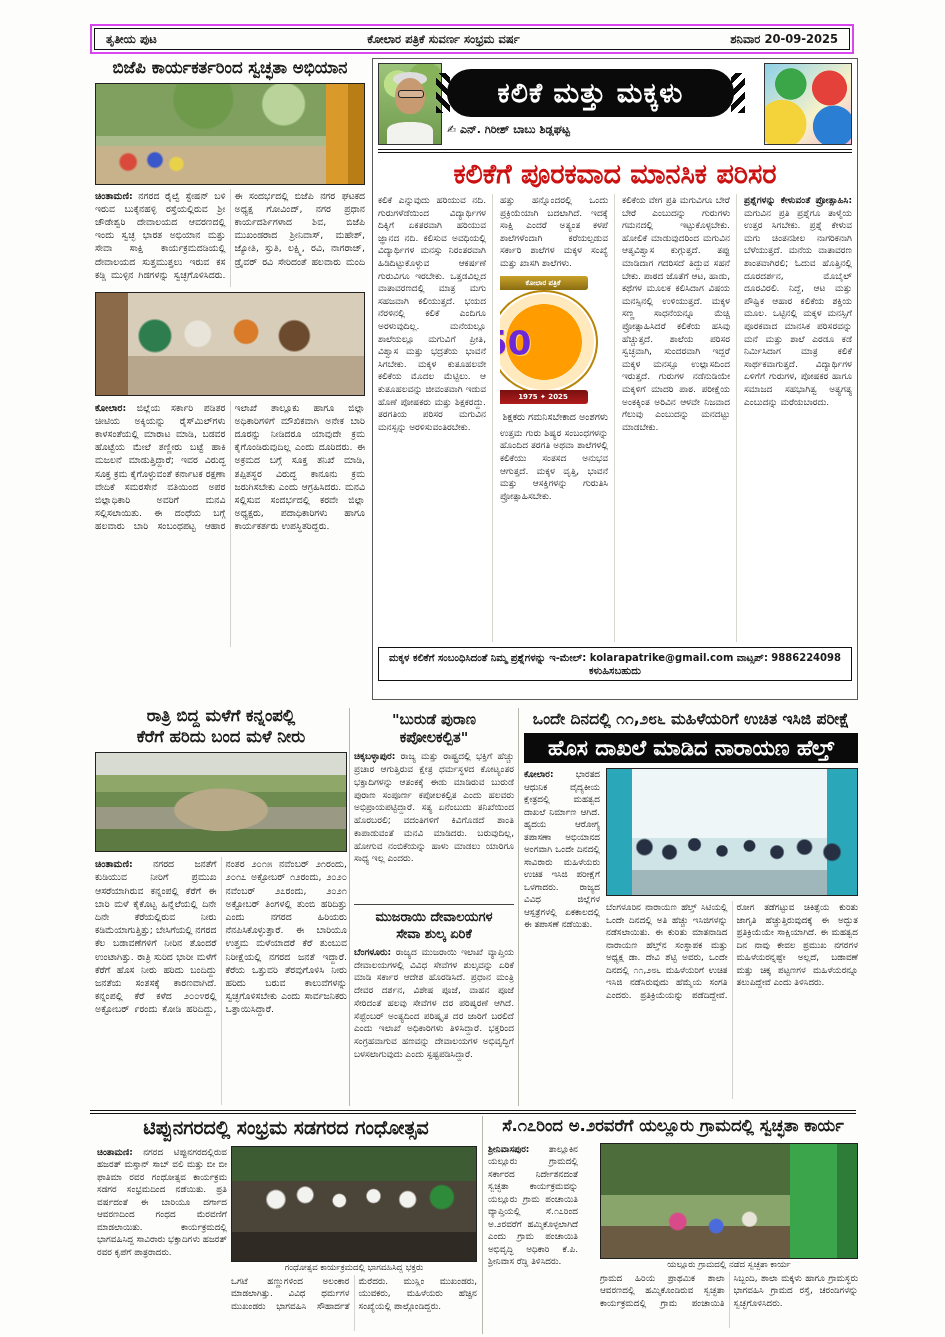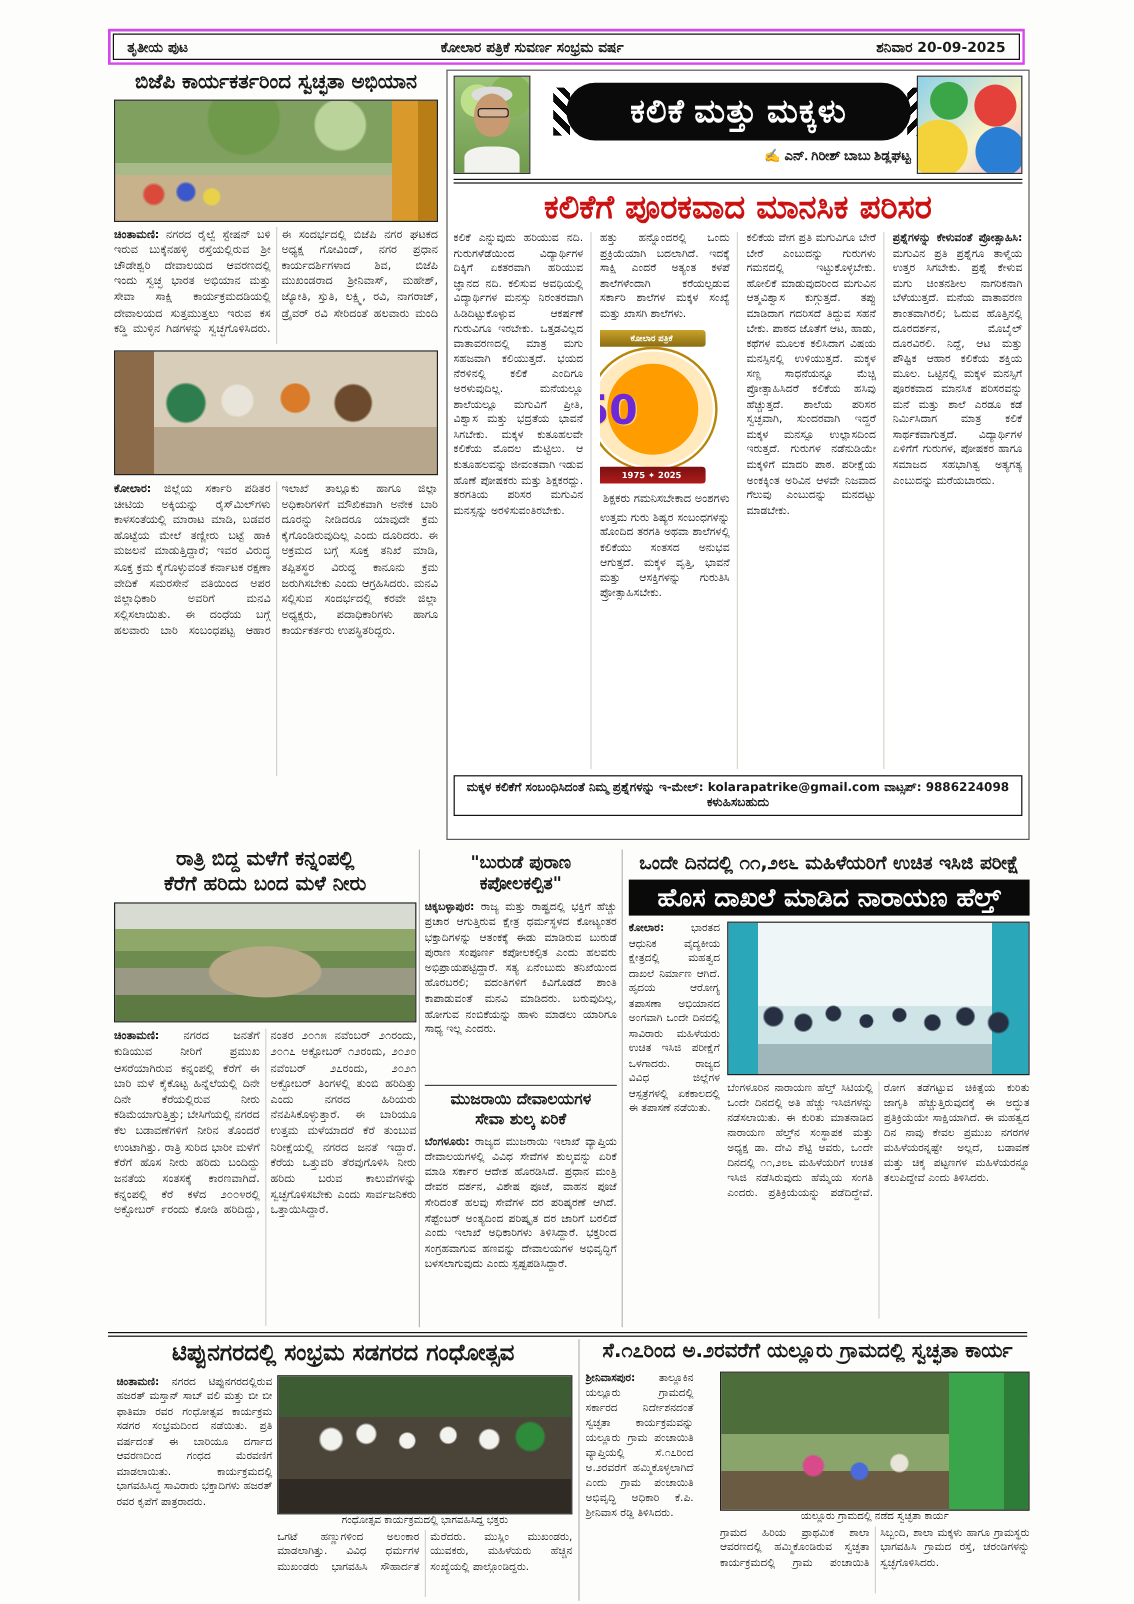--- a/index.html
+++ b/index.html
@@ -26,21 +26,21 @@
   .mast-row{display:flex;gap:5px;height:82px;}
   .author-photo{width:62px;height:80px;border:1px solid #333;position:relative;overflow:hidden;
     background:radial-gradient(circle at 30% 25%,#bfe08a 0 18%,transparent 19%),
                radial-gradient(circle at 75% 20%,#86b35a 0 22%,transparent 23%),
                linear-gradient(#9cc47a,#6f9a4c);}
   .author-face{position:absolute;left:16px;top:14px;width:30px;height:36px;border-radius:50% 50% 45% 45%;
     background:#c89a72;}
   .author-hair{position:absolute;left:14px;top:8px;width:34px;height:14px;border-radius:50%;background:#ddd;}
   .author-glass{position:absolute;left:19px;top:26px;width:24px;height:6px;border:1.5px solid #222;border-radius:3px;background:rgba(255,255,255,.25);}
   .author-shirt{position:absolute;left:8px;bottom:0;width:46px;height:22px;border-radius:40% 40% 0 0;background:#f2f2ee;}
-  .mast-banner-wrap{flex:1;display:flex;flex-direction:column;align-items:flex-end;font-family:Liberation Serif, serif;}
+  .mast-banner-wrap{flex:1;display:flex;flex-direction:column;align-items:flex-start;}
   .mast-banner{margin-top:6px;width:92%;height:48px;background:#0a0a0a;border-radius:24px;
      display:flex;align-items:center;justify-content:center;position:relative;}
   .mast-banner:before,.mast-banner:after{content:"";position:absolute;top:4px;bottom:4px;width:14px;
      background:repeating-linear-gradient(45deg,#0a0a0a 0 5px,transparent 5px 10px);}
   .mast-banner:before{left:-11px;}
   .mast-banner:after{right:-11px;transform:scaleX(-1);}
   .mast-title{color:#fff;font-size:27px;font-weight:bold;letter-spacing:1px;white-space:nowrap;}
   .mast-byline{margin-top:6px;font-size:11px;font-weight:bold;}
   .kids-photo{width:86px;height:80px;border:1px solid #333;position:relative;overflow:hidden;
     background:radial-gradient(circle at 20% 75%,#f3d23a 0 26%,transparent 27%),

